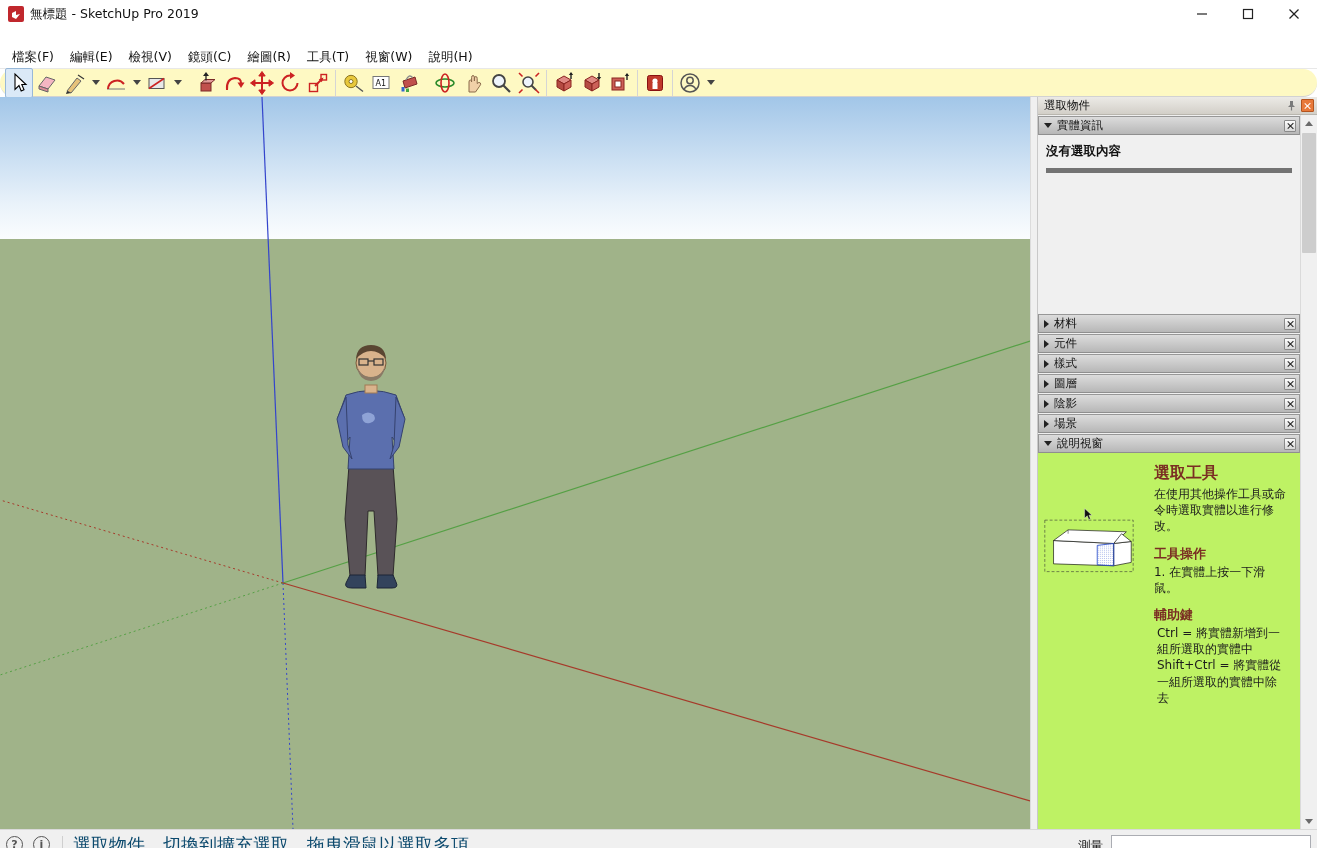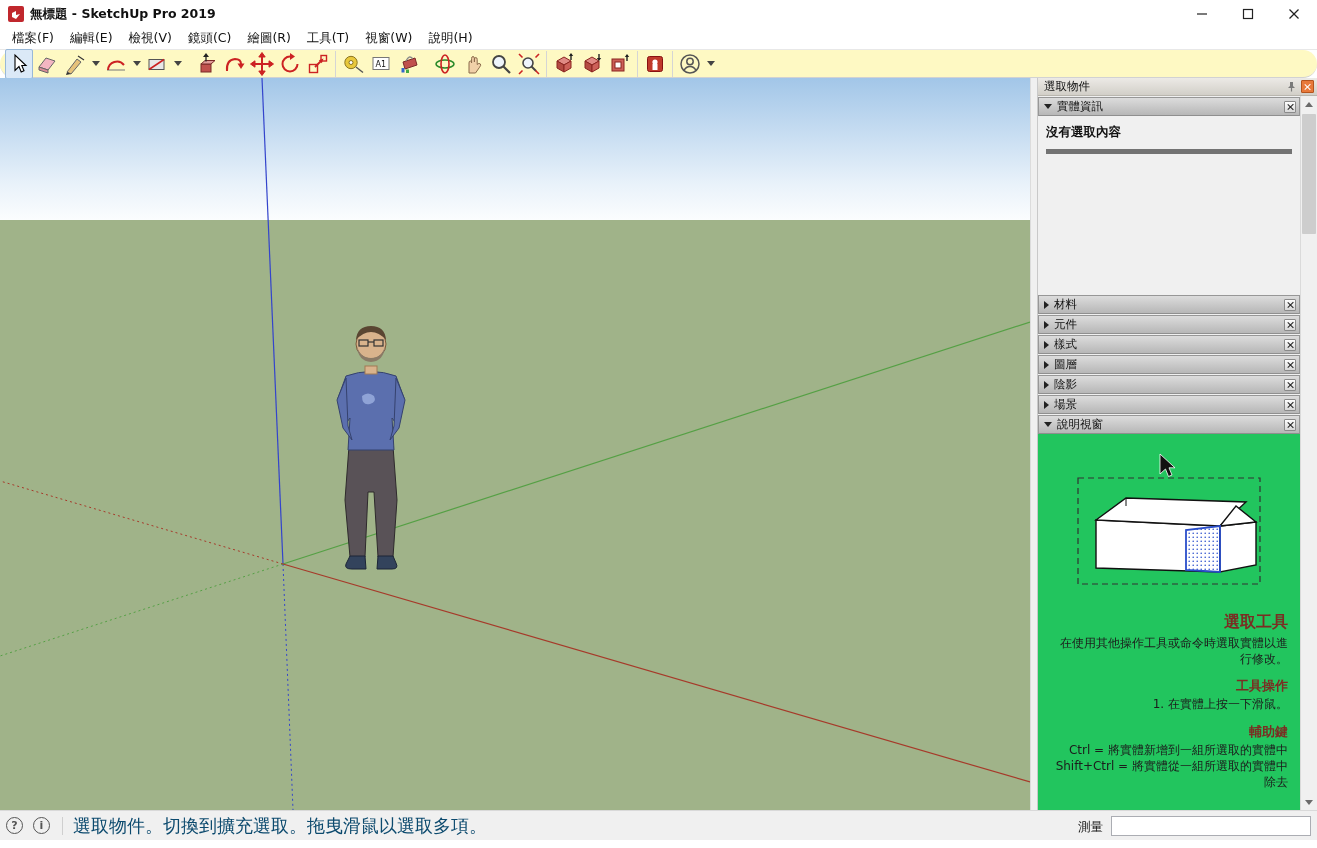--- a/index.html
+++ b/index.html
@@ -1,28 +1,28 @@
 <!DOCTYPE html>
 <html><head>
 <meta charset="utf-8">
 <style>
   * { margin:0; padding:0; box-sizing:border-box; }
   html,body { width:1317px; height:848px; overflow:hidden;
     font-family:"DejaVu Sans","Liberation Sans",sans-serif; font-size:12px; color:#111; background:#fff; }
 
   
-  .titlebar { height:28px; background:#fff; display:flex; align-items:center; padding-left:8px;font-weight:bold; }
+  .titlebar { height:28px; background:#fff; display:flex; align-items:center; padding-left:8px; }
   .titlebar .logo { width:16px; height:16px; margin-right:6px; flex:0 0 auto; }
   .titlebar .title { font-size:12.5px; }
   .win-controls { margin-left:auto; display:flex; height:28px; }
   .win-btn { width:46px; height:28px; display:flex; align-items:center; justify-content:center; cursor:default; }
   .win-btn svg { width:12px; height:12px; }
 
   
-  .menubar { height:22px; background:#fff; display:flex; align-items:center; padding-left:4px; border-bottom:1px solid #e8e8e8; }
+  .menubar { height:22px; background:#fff; display:flex; align-items:center; padding-left:4px; border-bottom:1px solid #e8e8e8;margin-top:19px; }
   .menu-item { padding:3px 8px; font-size:12.5px; cursor:default; }
 
   
   .toolbar { height:28px; background:#fef9c3; border-bottom:1px solid #d2d2d2; display:flex; align-items:center; padding-left:5px;border-radius:14px; }
   .tb-btn { width:28px; height:30px; display:flex; align-items:center; justify-content:center; border:1px solid transparent; border-radius:2px; }
   .tb-btn svg { width:24px; height:24px; }
   .tb-btn.active { background:#dbe9f7; border-color:#98b8d8; }
   .tb-dd { width:13px; height:30px; display:flex; align-items:center; justify-content:center; }
   .tri-down { width:0; height:0; border-left:4px solid transparent; border-right:4px solid transparent; border-top:5px solid #444; }
   .tb-sep { width:7px; height:26px; display:flex; justify-content:center; }
@@ -50,21 +50,21 @@
     display:flex; align-items:center; padding:0 3px 0 5px; margin-top:1px; font-size:11.5px; }
   .sec-header .lbl { margin-left:5px; flex:1; }
   .sec-x { width:12px; height:12px; background:linear-gradient(#fdfdfd,#d8d8d8); border:1px solid #8a8a8a; border-radius:1px;
     display:flex; align-items:center; justify-content:center; }
   .tri-d { width:0; height:0; border-left:4px solid transparent; border-right:4px solid transparent; border-top:5px solid #222; }
   .tri-r { width:0; height:0; border-top:4px solid transparent; border-bottom:4px solid transparent; border-left:5px solid #222; }
 
   .entity-content { height:178px; background:#f0f0f0; padding:8px 8px 0 8px; }
   .entity-empty { font-weight:bold; font-size:12.5px; padding-bottom:8px; border-bottom:5px solid #737373; }
 
-  .instructor { flex:1; background:#22c55e; overflow:hidden; display:flex; flex-direction:column;text-align:right; }
+  .instructor { flex:1; background:#bef264; overflow:hidden; display:flex; flex-direction:row; }
   .instr-img { margin:14px auto 4px auto; }
   .instr-text { padding:0 12px 0 14px; }
   .instr-title { font-family:"DejaVu Serif","Liberation Serif",serif; font-size:16px; font-weight:bold; color:#7a2e23; margin:10px 0 2px 0; }
   .instr-h2 { font-family:"DejaVu Serif","Liberation Serif",serif; font-size:13px; font-weight:bold; color:#7a2e23; margin:10px 0 1px 0; }
   .instr-p { font-size:12px; color:#1c1c1c; line-height:1.35; }
   .instr-mod { font-size:12px; color:#1c1c1c; line-height:1.35; padding-left:3px; }
 
   
   .x-icon { position:relative; width:8px; height:8px; display:inline-block; }
   .x-icon::before,.x-icon::after { content:""; position:absolute; left:3.5px; top:0; width:1.4px; height:8px; background:#222; }

